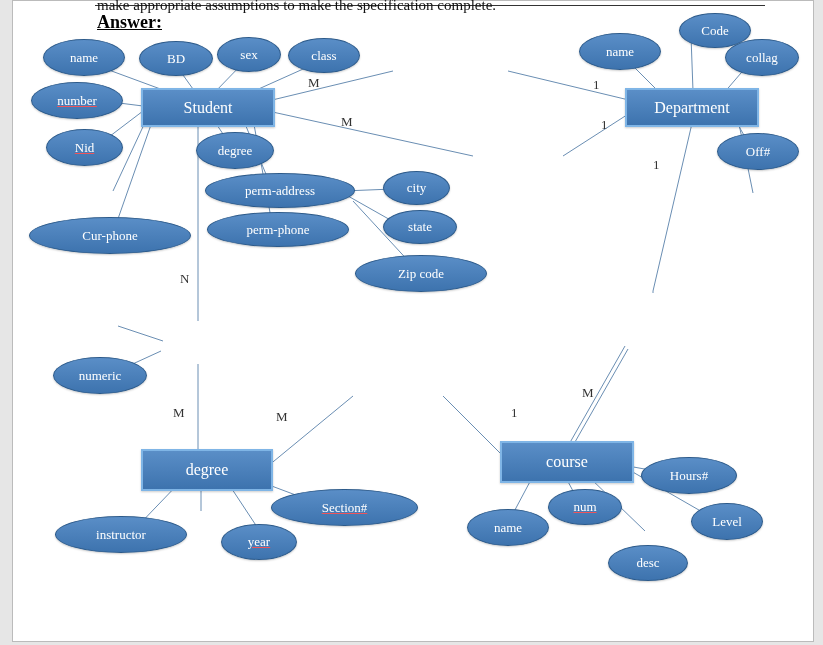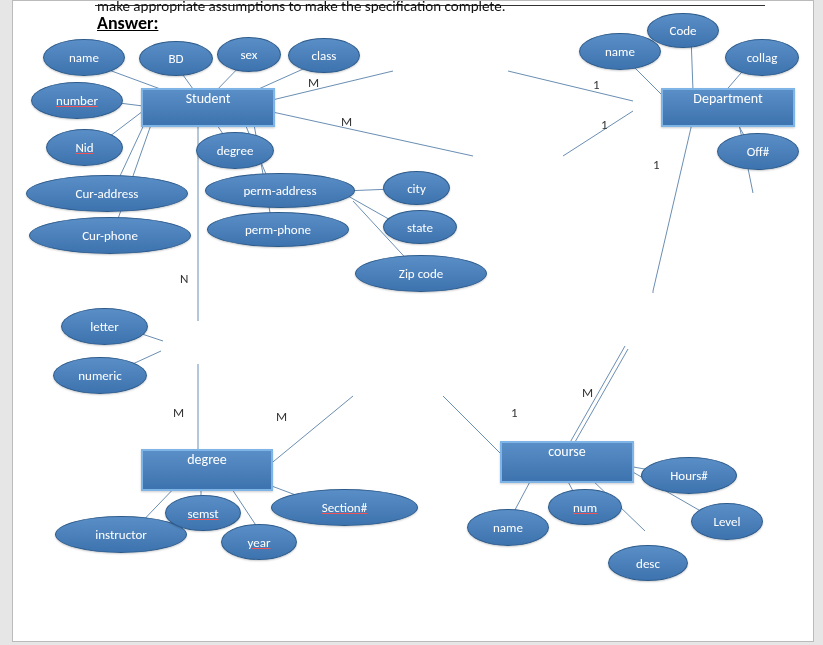--- a/index.html
+++ b/index.html
@@ -11,20 +11,21 @@
     overflow: hidden;
   }
   .page {
     position: absolute;
     left: 12px;
     top: 0;
     width: 800px;
     height: 640px;
     background: #fff;
     border: 1px solid #bbb;
+    font-family: Liberation Serif, serif;
   }
   .crop-text {
     position: absolute;
     left: 84px;
     top: -4px;
     color: #111;
     font-size: 15px;
   }
   .answer {
     position: absolute;
@@ -54,23 +55,23 @@
     justify-content: center;
     text-align: center;
     box-shadow: 0 1px 2px rgba(0,0,0,.2);
   }
   .ellipse.u span { text-decoration: underline; text-decoration-color: rgba(255,80,80,.9); }
   .rect {
     position: absolute;
     background: linear-gradient(#5a8ec7, #3d73ae);
     border: 2px solid #7fb5e6;
     color: #fff;
-    font-size: 14px;
+    font-size: 16px;
     display: flex;
-    align-items: flex-start;
+    align-items: center;
     justify-content: center;
     box-shadow: 0 1px 2px rgba(0,0,0,.2);
   }
   .diamond {
     position: absolute;
     color: #fff;
     font-size: 13px;
     display: flex;
     align-items: center;
     justify-content: center;
@@ -179,23 +180,20 @@
     </div>
   <div class="ellipse" style="left:275px;top:37px;width:70px;height:33px">
       <span>class</span>
     </div>
   <div class="ellipse u" style="left:18px;top:81px;width:90px;height:35px">
       <span>number</span>
     </div>
   <div class="ellipse u" style="left:33px;top:128px;width:75px;height:35px">
       <span>Nid</span>
     </div>
-  <div class="ellipse" style="left:13px;top:174px;width:160px;height:35px">
-      <span>Cur-address</span>
-    </div>
   <div class="ellipse" style="left:16px;top:216px;width:160px;height:35px">
       <span>Cur-phone</span>
     </div>
   <div class="ellipse" style="left:183px;top:131px;width:76px;height:35px">
       <span>degree</span>
     </div>
   <div class="ellipse" style="left:192px;top:172px;width:148px;height:33px">
       <span>perm-address</span>
     </div>
   <div class="ellipse" style="left:194px;top:211px;width:140px;height:33px">
@@ -215,63 +213,57 @@
       <span>Student</span>
     </div>
 
   <div class="diamond" style="left:382px;top:32px;width:110px;height:78px">
       <span>Has minor</span>
     </div>
   <div class="diamond" style="left:453px;top:118px;width:100px;height:75px">
       <span>Has major</span>
     </div>
 
-  <div class="rect" style="left:648px;top:87px;width:130px;height:35px">
+  <div class="rect" style="left:612px;top:87px;width:130px;height:35px">
       <span>Department</span>
     </div>
 
   <div class="ellipse" style="left:566px;top:32px;width:80px;height:35px">
       <span>name</span>
     </div>
-  <div class="ellipse" style="left:634px;top:12px;width:70px;height:33px">
+  <div class="ellipse" style="left:666px;top:12px;width:70px;height:33px">
       <span>Code</span>
     </div>
   <div class="ellipse" style="left:712px;top:38px;width:72px;height:35px">
       <span>collag</span>
     </div>
   <div class="ellipse" style="left:704px;top:132px;width:80px;height:35px">
       <span>Off#</span>
     </div>
 
   <div class="diamond" style="left:567px;top:278px;width:92px;height:75px">
       <span>Belong to</span>
     </div>
 
   <div class="diamond" style="left:126px;top:303px;width:120px;height:80px">
       <span>grade</span>
     </div>
-  <div class="ellipse" style="left:48px;top:307px;width:85px;height:35px">
-      <span>letter</span>
-    </div>
   <div class="ellipse" style="left:40px;top:356px;width:92px;height:35px">
       <span>numeric</span>
     </div>
 
   <div class="diamond" style="left:320px;top:350px;width:130px;height:80px">
       <span>has</span>
     </div>
 
   <div class="rect" style="left:128px;top:448px;width:128px;height:38px">
       <span>degree</span>
     </div>
   <div class="ellipse" style="left:42px;top:515px;width:130px;height:35px">
       <span>instructor</span>
-    </div>
-  <div class="ellipse u" style="left:152px;top:494px;width:74px;height:34px">
-      <span>semst</span>
     </div>
   <div class="ellipse u" style="left:208px;top:523px;width:74px;height:34px">
       <span>year</span>
     </div>
   <div class="ellipse u" style="left:258px;top:488px;width:145px;height:35px">
       <span>Section#</span>
     </div>
 
   <div class="rect" style="left:487px;top:440px;width:130px;height:38px">
       <span>course</span>

